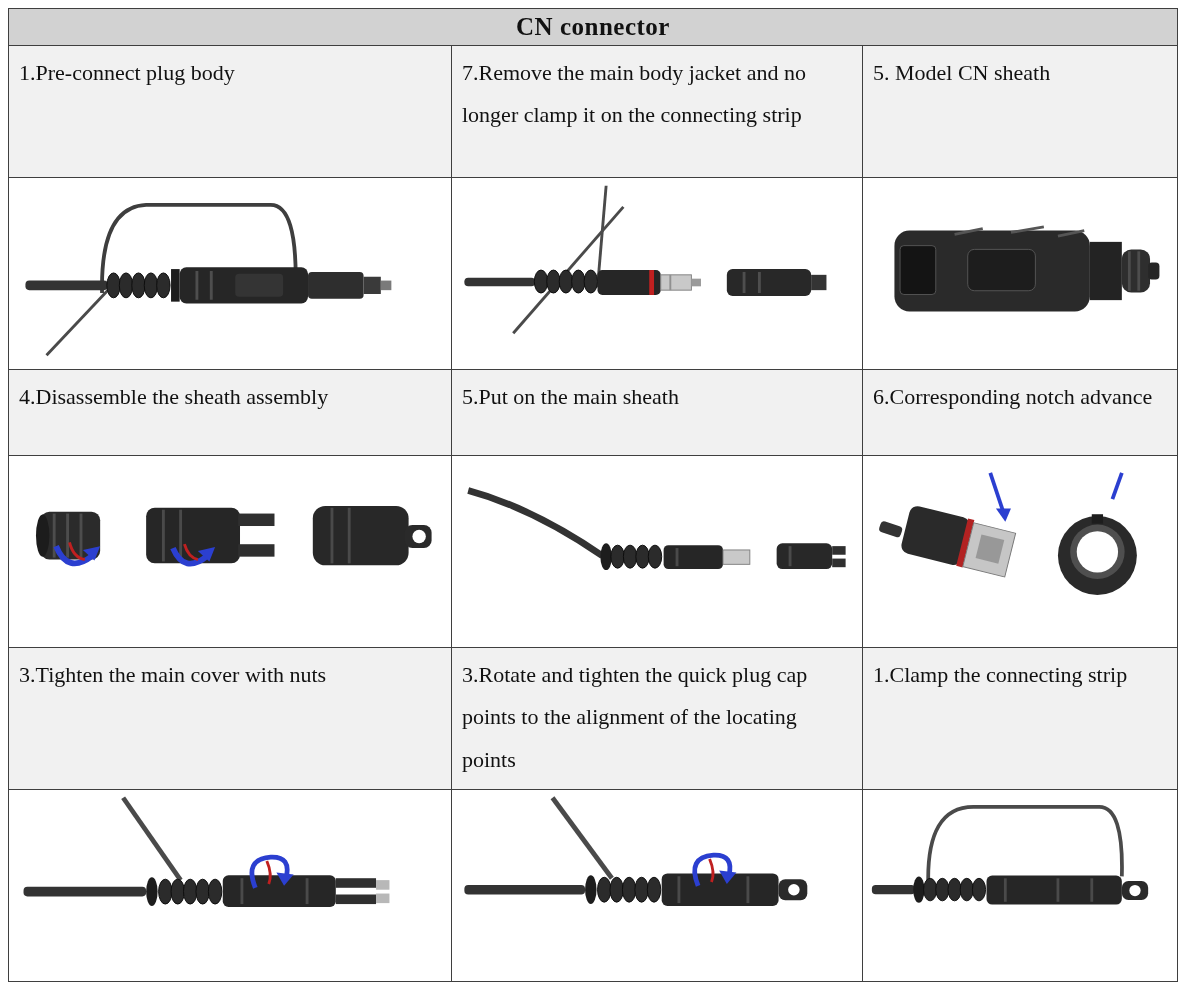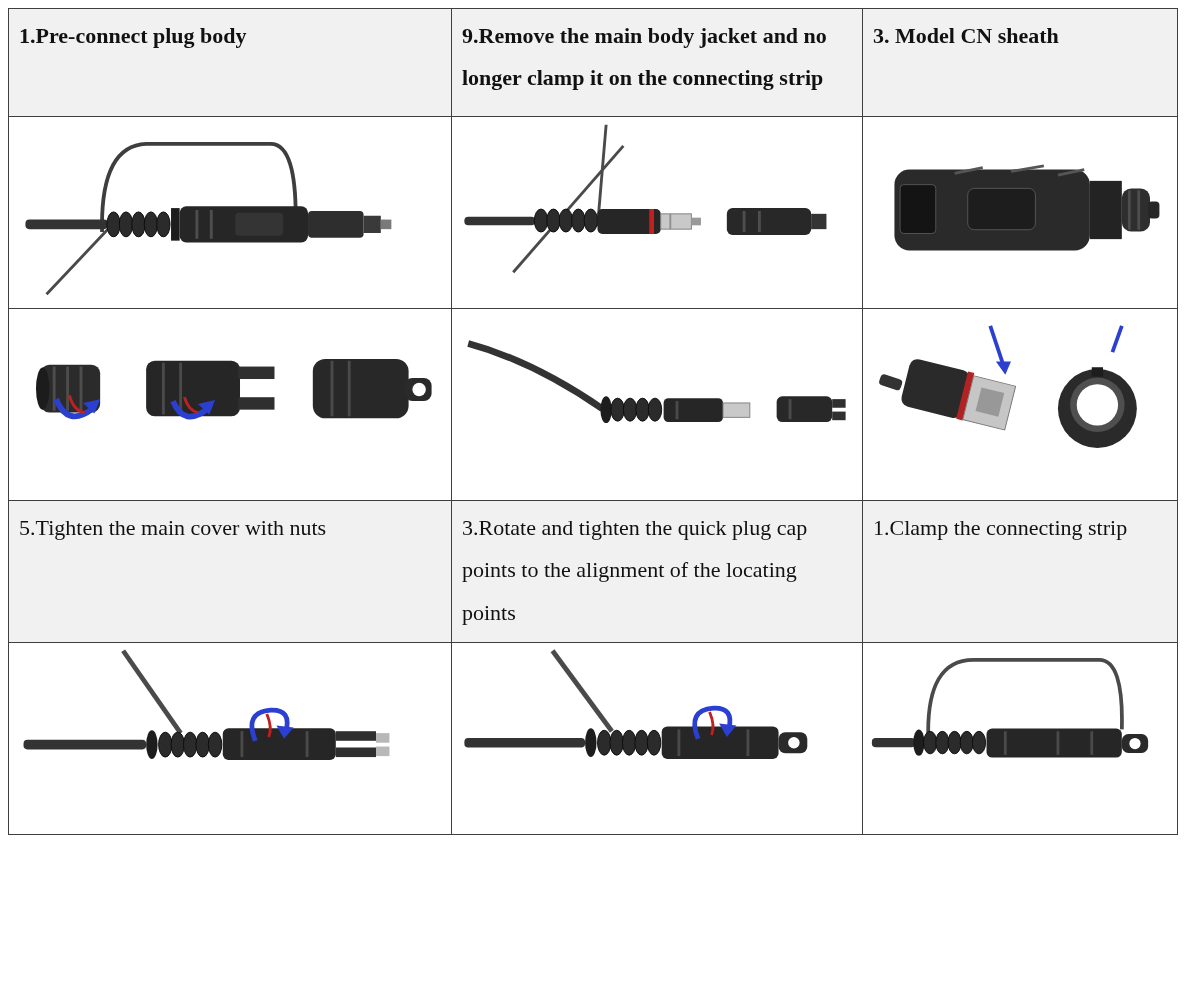--- a/index.html
+++ b/index.html
@@ -16,42 +16,45 @@
     background:#f1f1f1;
     font-size:22px; line-height:1.93;
     padding:6px 10px 4px 10px;
     text-align:left;
   }
   td.img-cell{
     background:#ffffff; text-align:center; vertical-align:middle; padding:2px;
   }
   .illus{width:97%; height:182px; display:inline-block;}
   tr.r-title{height:37px;}
-  tr.r-t1{height:108px;font-weight:bold;}
+  tr.r-t1{height:132px;}
   tr.r-img{height:192px;}
   tr.r-t2{height:86px;}
   tr.r-t3{height:142px;}
 </style>
 </head>
 <body>
 
 <div class="page">
 <table class="cn">
   <colgroup>
         <col style="width:443px">
         <col style="width:411px">
         <col style="width:315px">
       </colgroup>
 
   <tbody>
+        <tr class="r-title">
+    <th class="title-cell" colspan="3">CN connector</th>
+  </tr>
 
   <tr class="r-t1">
     <td class="step-cell">1.Pre-connect plug body</td>
-    <td class="step-cell">9.Remove the main body jacket and no longer clamp it on the connecting strip</td>
-    <td class="step-cell">3. Model CN sheath</td>
+    <td class="step-cell">7.Remove the main body jacket and no longer clamp it on the connecting strip</td>
+    <td class="step-cell">5. Model CN sheath</td>
   </tr>
 
   <tr class="r-img">
     <td class="img-cell">
       <svg class="illus" viewBox="0 0 440 190">
         <path d="M95 112 L28 183" stroke="#4a4a4a" stroke-width="3" fill="none"></path>
         <path d="M86 118 Q84 28 132 26 L262 26 Q290 26 288 112" stroke="#3e3e3e" stroke-width="4" fill="none"></path>
         <rect x="6" y="105" width="86" height="10" rx="4" fill="#333"></rect>
         <g fill="#2b2b2b" stroke="#0d0d0d">
           <ellipse cx="98" cy="110" rx="7" ry="13"></ellipse>
@@ -105,20 +108,25 @@
         <g>
           <rect x="268" y="72" width="30" height="46" rx="10" fill="#2e2e2e"></rect>
           <line x1="276" y1="74" x2="276" y2="116" stroke="#4d4d4d" stroke-width="3"></line>
           <line x1="286" y1="74" x2="286" y2="116" stroke="#4d4d4d" stroke-width="3"></line>
         </g>
         <rect x="296" y="86" width="12" height="18" rx="4" fill="#262626"></rect>
       </svg>
     </td>
   </tr>
 
+  <tr class="r-t2">
+    <td class="step-cell">4.Disassemble the sheath assembly</td>
+    <td class="step-cell">5.Put on the main sheath</td>
+    <td class="step-cell">6.Corresponding notch advance</td>
+  </tr>
 
   <tr class="r-img">
     <td class="img-cell">
       <svg class="illus" viewBox="0 0 440 190">
         <g>
           <rect x="22" y="56" width="62" height="50" rx="9" fill="#2b2b2b"></rect>
           <line x1="36" y1="58" x2="36" y2="104" stroke="#4d4d4d" stroke-width="3"></line>
           <line x1="50" y1="58" x2="50" y2="104" stroke="#4d4d4d" stroke-width="3"></line>
           <line x1="64" y1="58" x2="64" y2="104" stroke="#4d4d4d" stroke-width="3"></line>
           <ellipse cx="24" cy="81" rx="7" ry="22" fill="#1c1c1c"></ellipse>
@@ -180,21 +188,21 @@
           <circle cx="242" cy="98" r="29" fill="#4f4f4f"></circle>
           <circle cx="242" cy="98" r="22" fill="#ffffff"></circle>
           <rect x="236" y="58" width="12" height="10" fill="#1d1d1d"></rect>
         </g>
         <path d="M268 14 L258 42" stroke="#2b3fd0" stroke-width="4" fill="none"></path>
       </svg>
     </td>
   </tr>
 
   <tr class="r-t3">
-    <td class="step-cell">5.Tighten the main cover with nuts</td>
+    <td class="step-cell">3.Tighten the main cover with nuts</td>
     <td class="step-cell">3.Rotate and tighten the quick plug cap points to the alignment of the locating points</td>
     <td class="step-cell">1.Clamp the connecting strip</td>
   </tr>
 
   <tr class="r-img">
     <td class="img-cell">
       <svg class="illus" viewBox="0 0 440 190">
         <path d="M108 6 L168 92" stroke="#4a4a4a" stroke-width="5" fill="none"></path>
         <rect x="4" y="99" width="128" height="10" rx="4" fill="#333"></rect>
         <ellipse cx="138" cy="104" rx="6" ry="15" fill="#1d1d1d"></ellipse>

